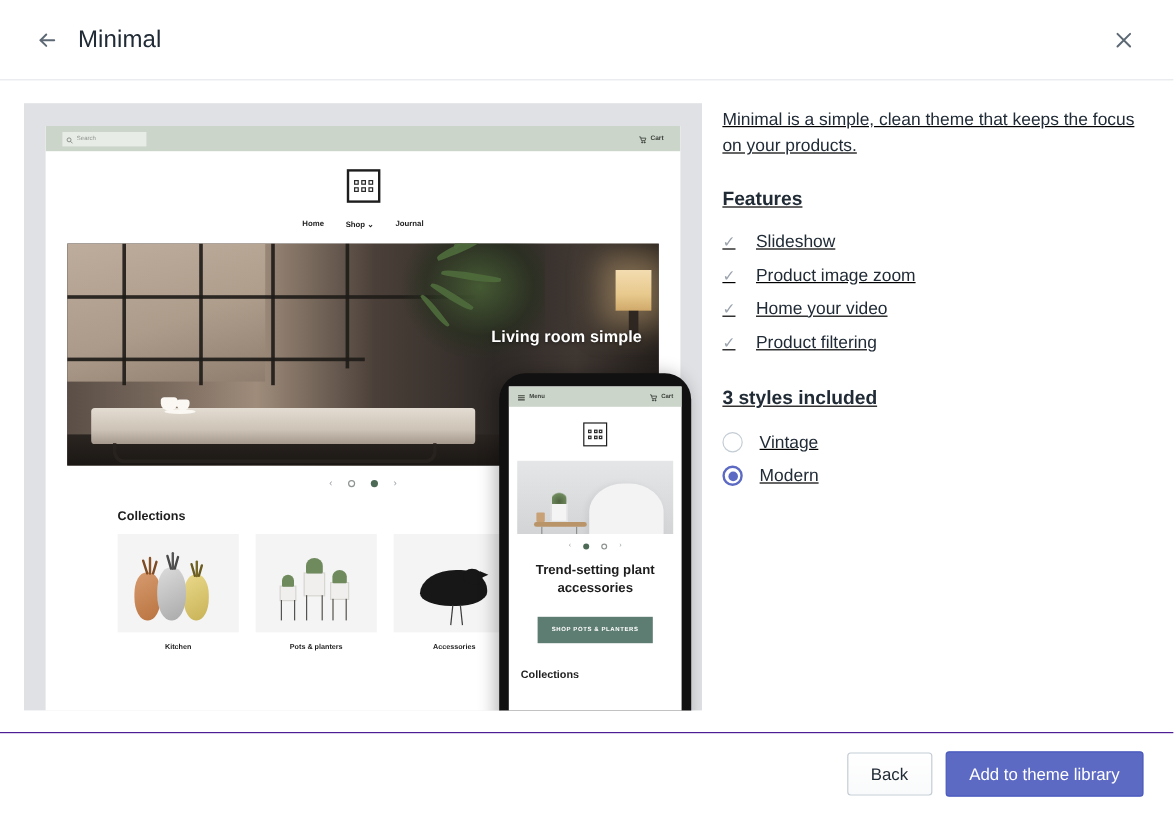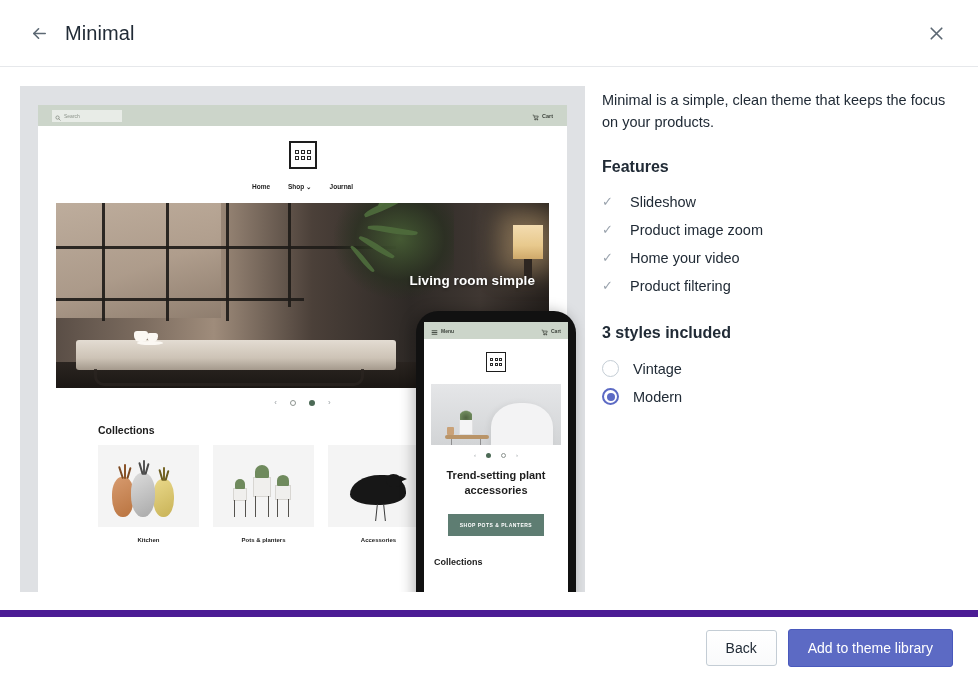--- a/index.html
+++ b/index.html
@@ -262,21 +262,21 @@
   .m-cta {
     background: #5e7d72; color: #fff; font-size: 5px; font-weight: 700;
     letter-spacing: .5px; padding: 8px 12px;
   }
   .m-collections {
     margin: 21px 0 0 10px; font-size: 9px; font-weight: 700; color: #1d1d1d;
   }
 
   
   .info {
-    position: absolute; left: 602px; top: 22px; width: 350px;
+    position: absolute; left: 602px; top: 22px; width: 350px; text-decoration: underline;
   }
   .desc { font-size: 14.5px; line-height: 1.55; color: #212b36; }
   .section-head {
     font-size: 16px; font-weight: 700; color: #212b36; margin-top: 24px;
   }
   .feature-list { list-style: none; margin-top: 12px; }
   .feature-item {
     display: flex; align-items: center; gap: 17px; height: 28px;
     font-size: 14.5px; color: #212b36;
   }
@@ -292,21 +292,21 @@
     display: flex; align-items: center; justify-content: center; flex: none;
   }
   .radio.checked { border: 2px solid #5c6ac4; }
   .radio.checked::after {
     content: ""; width: 8px; height: 8px; border-radius: 50%; background: #5c6ac4;
   }
 
   
   .footer {
     position: absolute; bottom: 0; left: 0; width: 978px; height: 68px;
-    border-top: 7px solid #4c1d95; background: #fff;
+    border-top: 1px solid #4c1d95; background: #fff;
     display: flex; align-items: center; justify-content: flex-end;
     gap: 11px; padding-right: 25px;
   }
   .btn {
     font-family: "Liberation Sans", sans-serif; font-size: 14px;
     border-radius: 3px; cursor: pointer; font-weight: 400;
   }
   .btn-secondary {
     background: linear-gradient(180deg,#fff 0%,#f9fafb 100%);
     border: 1px solid #c4cdd5; color: #212b36;

